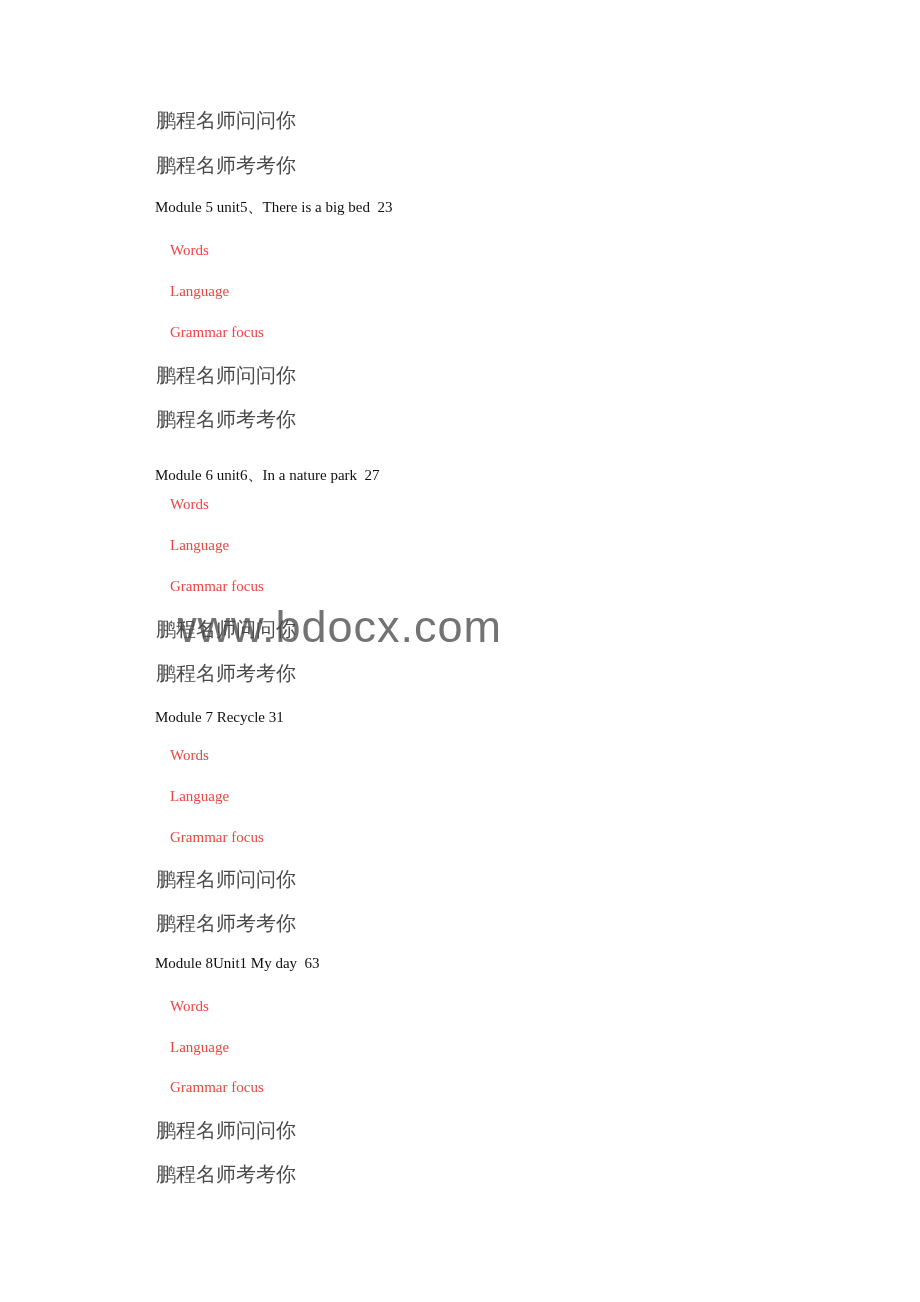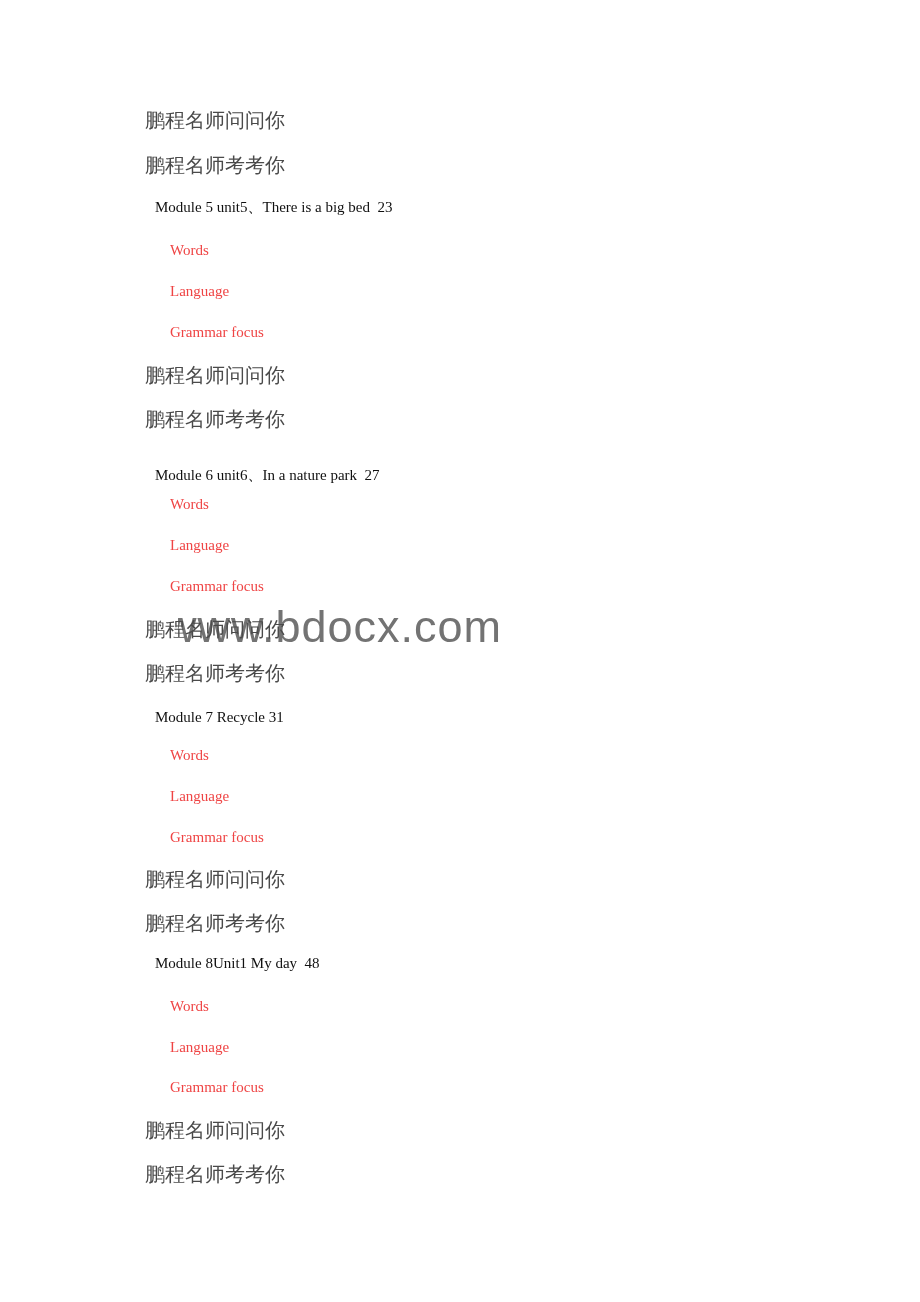--- a/index.html
+++ b/index.html
@@ -60,21 +60,21 @@
   }
   .line.module {
     left: 155px;
     color: #101010;
   }
   .line.sub-en {
     left: 170px;
     color: #ef4444;
   }
   .line.sub-cn {
-    left: 145px;
+    left: 156px;
     color: #4a4a4a;
     font-family: "DejaVu Sans", "Liberation Sans", sans-serif;
     font-size: 20px;
   }
 </style>
 </head>
 <body>
 
 <div id="page">
 
@@ -96,21 +96,21 @@
       <div class="line sub-en" style="top: 538px;">Language</div>
       <div class="line sub-en" style="top: 579px;">Grammar focus</div>
       <div class="line sub-cn" style="top: 619px;">鹏程名师问问你</div>
       <div class="line sub-cn" style="top: 663px;">鹏程名师考考你</div>
       <div class="line module" style="top: 710px;">Module 7 Recycle 31</div>
       <div class="line sub-en" style="top: 748px;">Words</div>
       <div class="line sub-en" style="top: 789px;">Language</div>
       <div class="line sub-en" style="top: 830px;">Grammar focus</div>
       <div class="line sub-cn" style="top: 869px;">鹏程名师问问你</div>
       <div class="line sub-cn" style="top: 913px;">鹏程名师考考你</div>
-      <div class="line module" style="top: 956px;">Module 8Unit1 My day  48</div>
+      <div class="line module" style="top: 956px;">Module 8Unit1 My day  63</div>
       <div class="line sub-en" style="top: 999px;">Words</div>
       <div class="line sub-en" style="top: 1040px;">Language</div>
       <div class="line sub-en" style="top: 1080px;">Grammar focus</div>
       <div class="line sub-cn" style="top: 1120px;">鹏程名师问问你</div>
       <div class="line sub-cn" style="top: 1164px;">鹏程名师考考你</div>
     </div>
 
 </div>
 
 </body></html>

